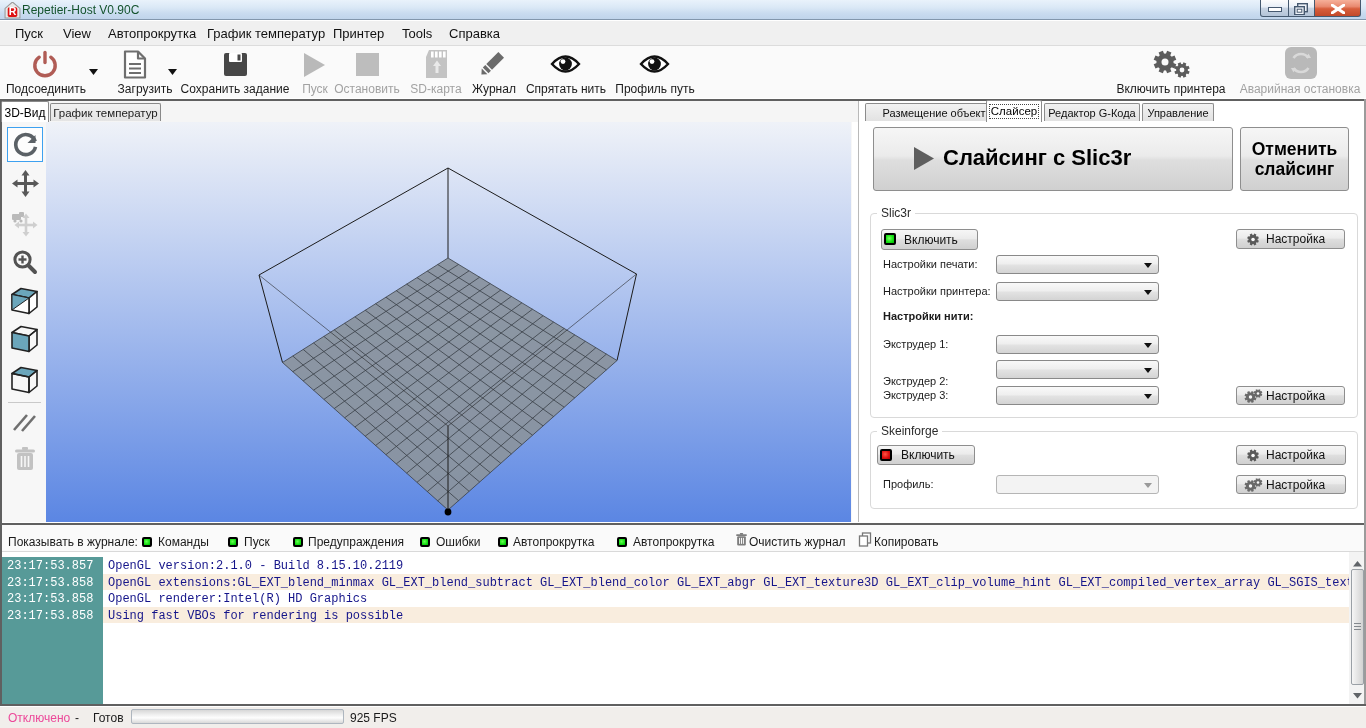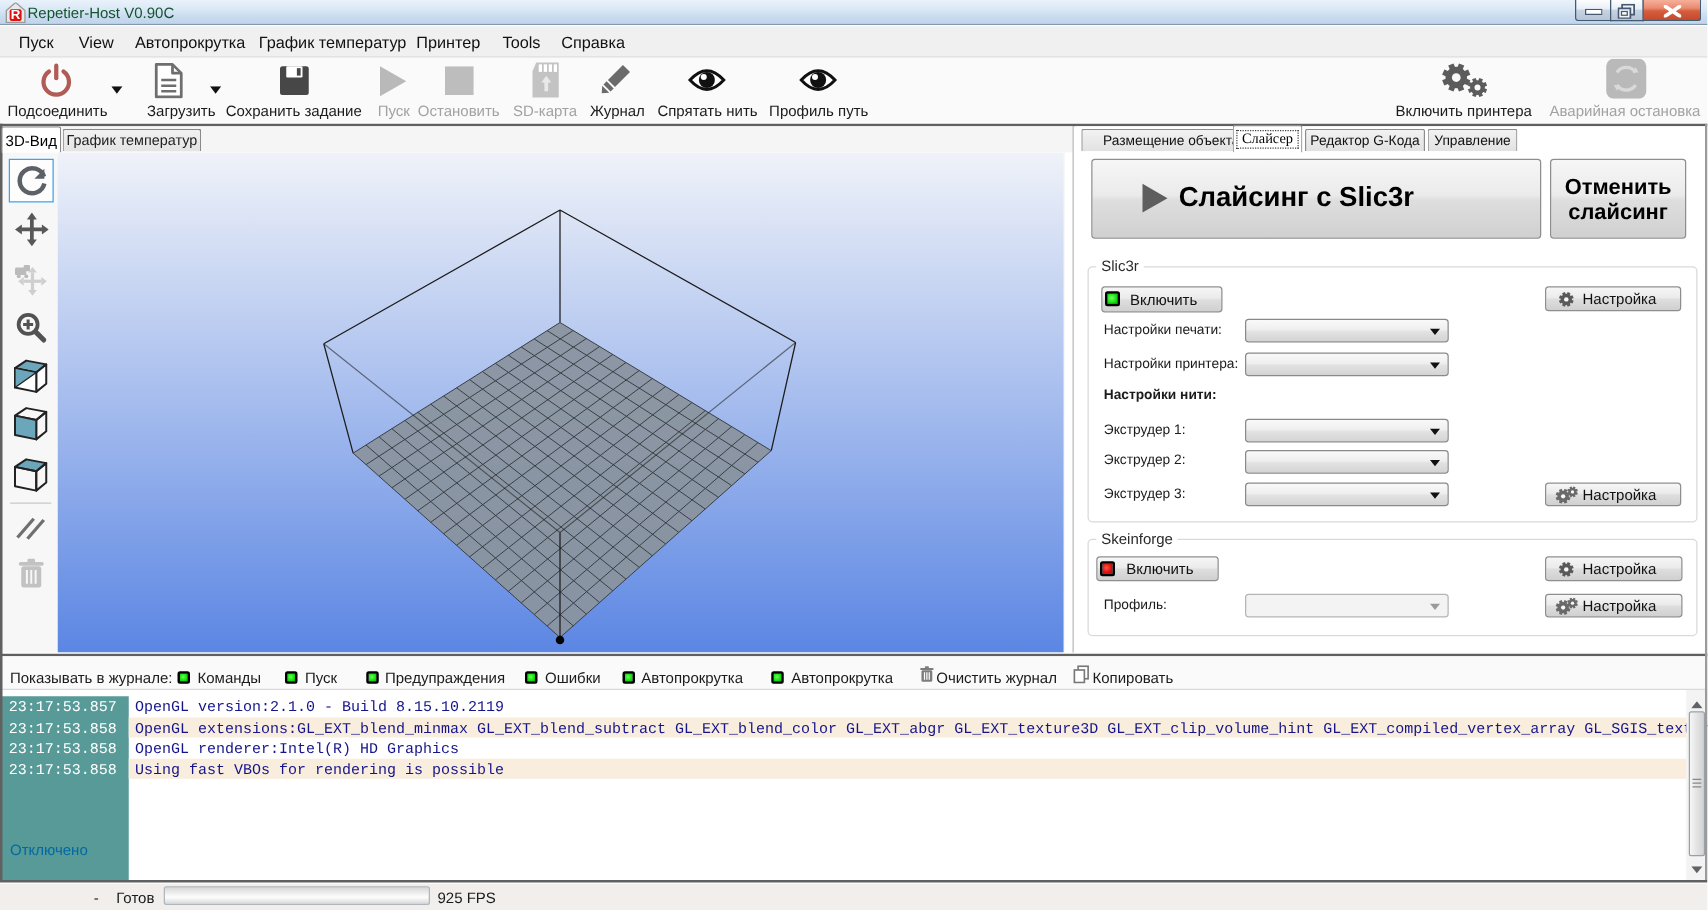--- a/index.html
+++ b/index.html
@@ -38,21 +38,21 @@
 
 #sel-box { left:7px; top:127px; width:36px; height:35px; border:1px solid #3da1f0; background:#fdfdfd; }
 
 #rsplit { left:858px; top:101px; width:1px; height:421px; background:#b9b9b9; }
 #rpanel { left:860px; top:101px; width:506px; height:421px; background:#fff; }
 .rtab { position:absolute; height:18px; top:103px; background:linear-gradient(180deg,#f2f2f2,#e2e2e2);
   border:1px solid #8c8c8c; border-bottom:none; border-radius:2px 2px 0 0;
   font-size:11px; text-align:center; color:#111; padding-top:3px; white-space:nowrap;}
 #rtab-active { position:absolute; left:986px; top:100px; width:56px; height:22px; background:#fff;
   border:1px solid #8c8c8c; border-bottom:none; border-radius:2px 2px 0 0; z-index:3;
-  font-size:11.5px; text-align:center; padding-top:4px;font-family:Liberation Serif, serif;}
+  font-size:11.5px; text-align:center; padding-top:4px;}
 #rtab-active .focusbox { position:absolute; left:2px; top:3px; right:2px; bottom:3px; border:1px dotted #444;}
 .btn { position:absolute; background:linear-gradient(180deg,#f6f6f6 0%,#ebebeb 45%,#dedede 52%,#d0d0d0 100%);
   border:1px solid #8e8e8e; border-radius:3px; }
 .btn2 { position:absolute; background:linear-gradient(180deg,#f6f6f6 0%,#ebebeb 45%,#dedede 52%,#d0d0d0 100%);
   border:1px solid #8e8e8e; border-radius:3px; display:flex; align-items:center; font-size:12px; color:#111; }
 .gbox { position:absolute; border:1px solid #d9d9d9; border-radius:4px; }
 .glabel { position:absolute; font-size:12px; color:#2b2b2b; background:#fff; padding:0 4px; }
 .flabel { position:absolute; font-size:11px; color:#1b1b1b; white-space:nowrap; }
 .combo { position:absolute; left:996px; width:163px; height:19px;
   background:linear-gradient(180deg,#f9f9f9 0%,#efefef 45%,#e2e2e2 55%,#d4d4d4 100%);
@@ -366,21 +366,21 @@
   </div>
 <div class="flabel" style="left:883px;top:285px">Настройки принтера:</div>
 <div class="combo" style="top:282px">
     <div class="arr"></div>
   </div>
 <div class="flabel" style="left:883px;top:310px;font-weight:bold">Настройки нити:</div>
 <div class="flabel" style="left:883px;top:338px">Экструдер 1:</div>
 <div class="combo" style="top:335px">
     <div class="arr"></div>
   </div>
-<div class="flabel" style="left:883px;top:362px">Экструдер 2:</div>
+<div class="flabel" style="left:883px;top:375px">Экструдер 2:</div>
 <div class="combo" style="top:360px">
     <div class="arr"></div>
   </div>
 <div class="flabel" style="left:883px;top:389px">Экструдер 3:</div>
 <div class="combo" style="top:386px">
     <div class="arr"></div>
   </div>
 <div class="btn2" style="left:1236px;top:386px;width:109px;height:19px">
     <span style="margin-left:29px">Настройка</span>
   </div>
@@ -513,19 +513,19 @@
 <div class="abs" style="left:1350.5px;top:569px;width:13px;height:116px;background:linear-gradient(90deg,#f6f6f6,#e2e2e2 55%,#d2d2d2);border:1px solid #9aa0a6;border-radius:2px"></div>
 <div class="abs" style="left:1353.5px;top:623px;width:7px;height:1.2px;background:#84898e"></div>
 <div class="abs" style="left:1353.5px;top:626px;width:7px;height:1.2px;background:#84898e"></div>
 <div class="abs" style="left:1353.5px;top:629px;width:7px;height:1.2px;background:#84898e"></div>
 <svg class="abs" style="left:1353px;top:693px" width="9" height="6">
     <path d="M0 0 L4.5 5.5 L9 0 Z" fill="#606468"></path>
   </svg>
 
 <div class="abs darkline" style="top:704.2px;height:2.3px"></div>
 <div class="abs" id="statusbar"></div>
-<div class="abs" style="left:8px;top:673px;font-size:12px;color:#0369a1">Отключено</div>
+<div class="abs" style="left:8px;top:711px;font-size:12px;color:#ec4899">Отключено</div>
 <div class="abs" style="left:75px;top:711px;font-size:12px;color:#1b1b1b">-</div>
 <div class="abs" style="left:93px;top:711px;font-size:12px;color:#1b1b1b">Готов</div>
 <div class="abs" style="left:131px;top:709px;width:213px;height:15px;border:1px solid #aeb6bf;border-radius:2px;background:linear-gradient(180deg,#d7d7d7,#f2f2f2 40%,#fdfdfd 60%,#d9d9d9)"></div>
 <div class="abs" style="left:350px;top:711px;font-size:12px;color:#1b1b1b">925 FPS</div>
 <div class="abs" style="left:0;top:99px;width:2px;height:605px;background:#606060"></div>
 <div class="abs" style="left:1364px;top:99px;width:2px;height:605px;background:#9b9b9b"></div>
 
 </body></html>

